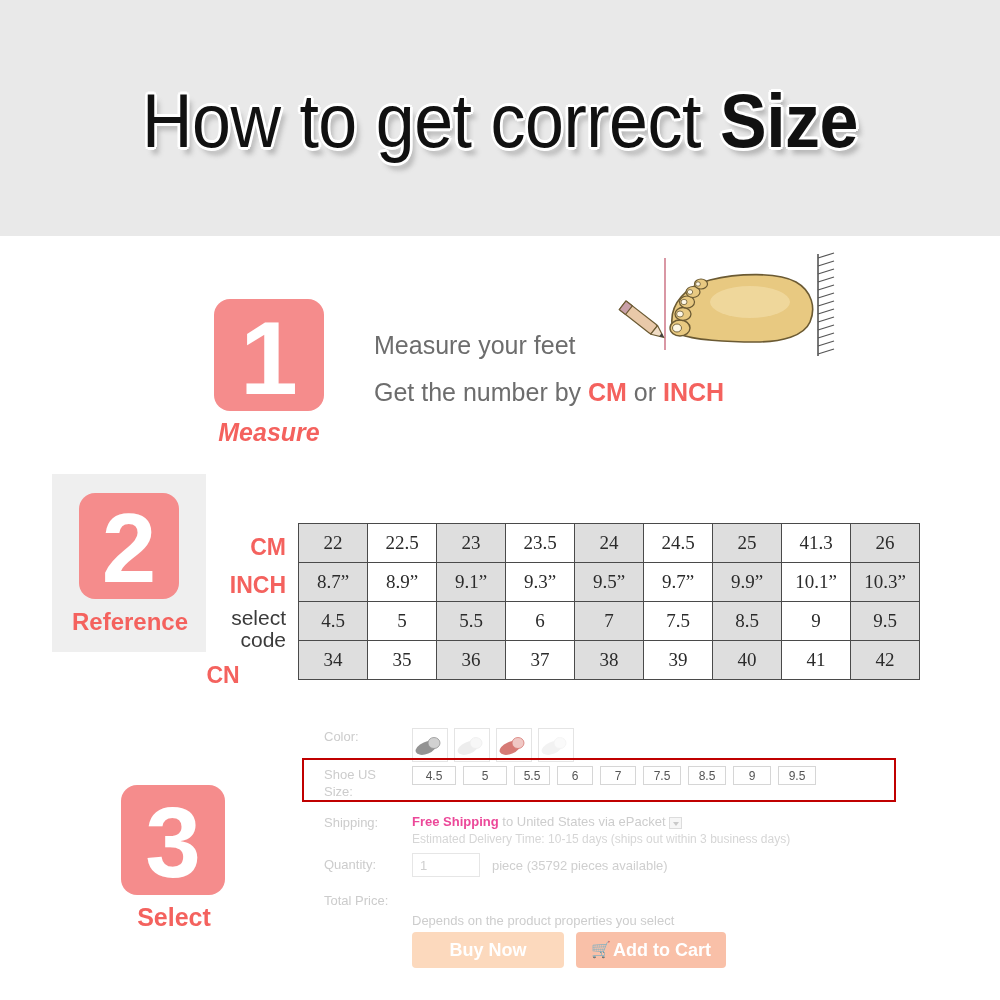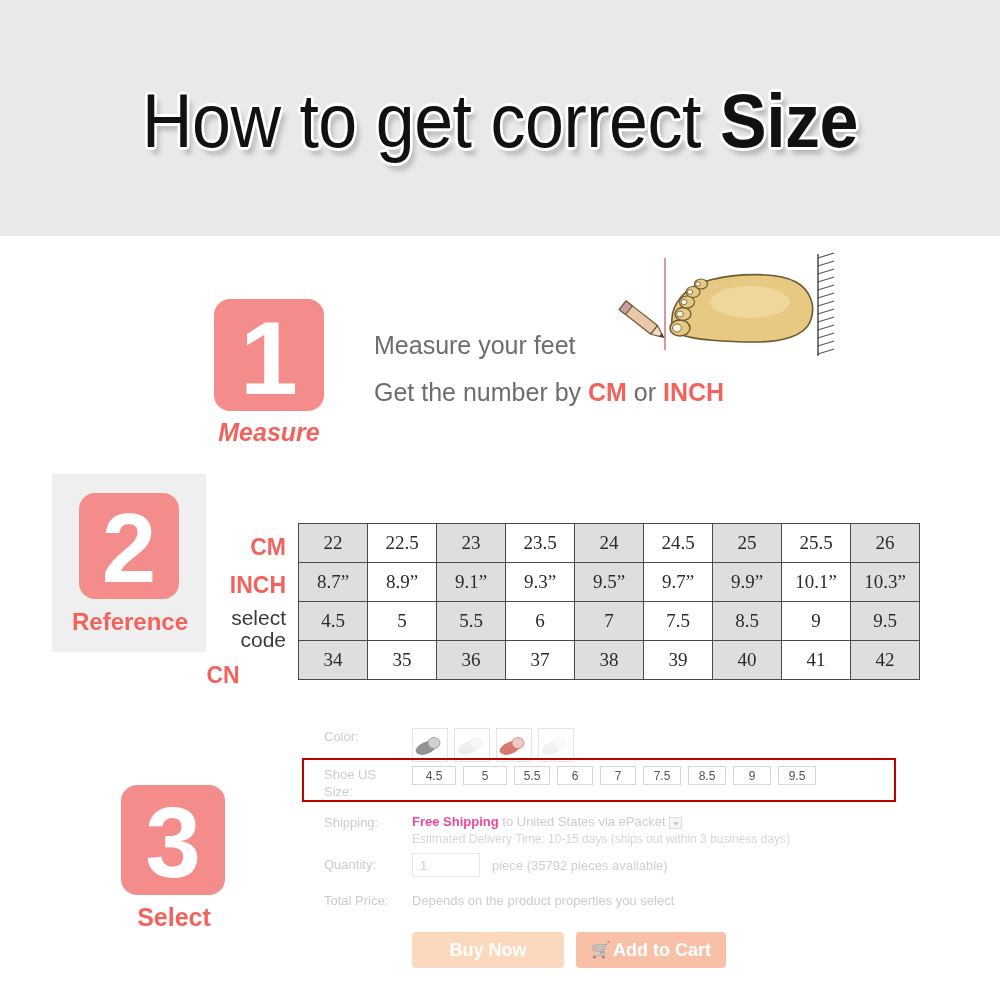--- a/index.html
+++ b/index.html
@@ -206,20 +206,21 @@
     color: #cccccc;
     font-size: 13px;
     line-height: 17px;
   }
   .prop-value {
     position: absolute;
     left: 112px;
     color: #cdcdcd;
     font-size: 13px;
     line-height: 17px;
+    margin-top: 20px;
   }
 
   
   #color-row { top: 14px; height: 42px; }
   .swatch {
     position: absolute;
     top: 0;
     width: 36px; height: 34px;
     border: 1px solid #e4e4e4;
     background: #ffffff;
@@ -421,21 +422,21 @@
   <table id="size-table">
     <tbody>
         <tr>
           <td class="shade">22</td>
           <td>22.5</td>
           <td class="shade">23</td>
           <td>23.5</td>
           <td class="shade">24</td>
           <td>24.5</td>
           <td class="shade">25</td>
-          <td>25.5</td>
+          <td>41.3</td>
           <td class="shade">26</td>
         </tr>
         <tr>
           <td class="shade">8.7”</td>
           <td>8.9”</td>
           <td class="shade">9.1”</td>
           <td>9.3”</td>
           <td class="shade">9.5”</td>
           <td>9.7”</td>
           <td class="shade">9.9”</td>

